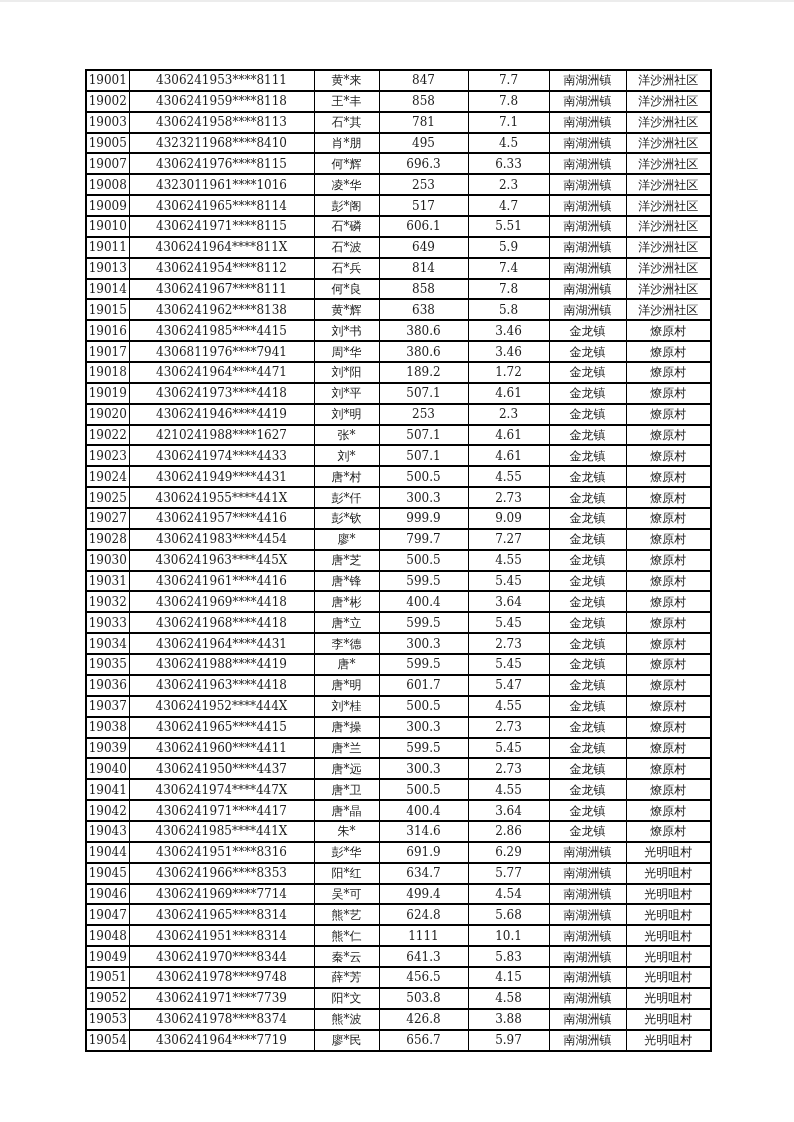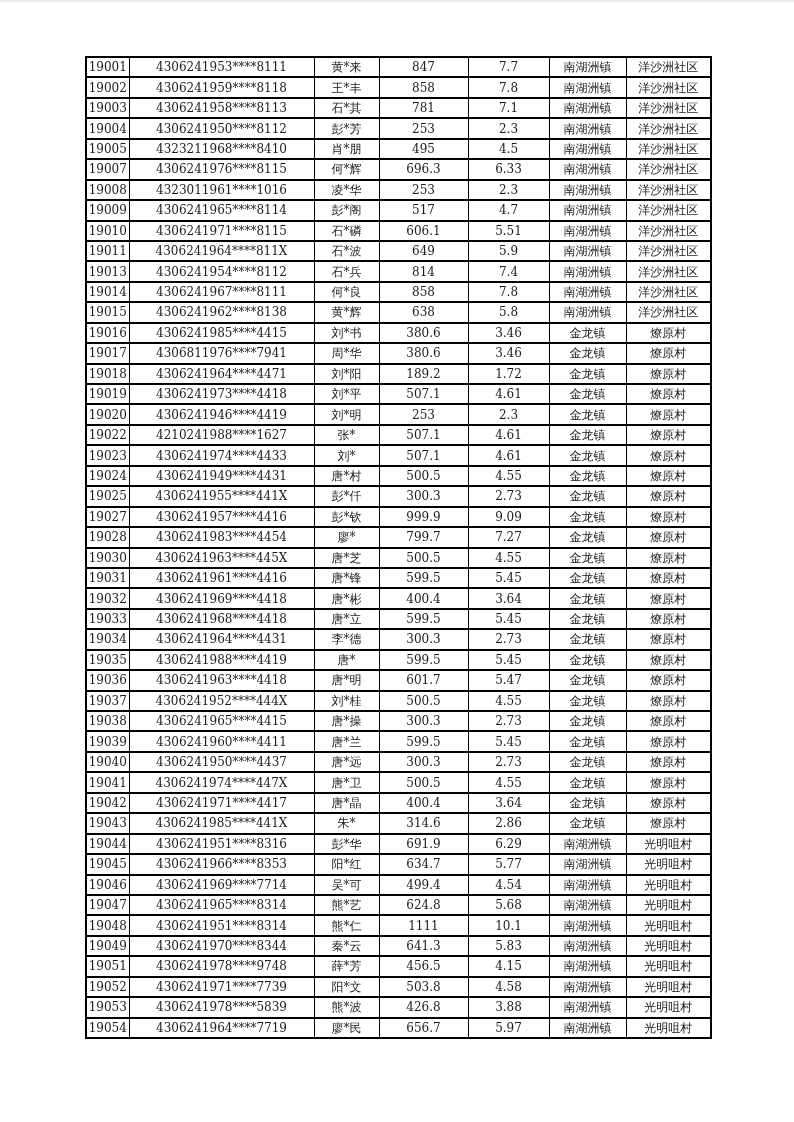--- a/index.html
+++ b/index.html
@@ -18,21 +18,21 @@
     position: absolute;
     top: 0;
     left: 0;
     width: 794px;
     height: 2px;
     background: #ececec;
   }
   .table-wrap {
     position: absolute;
     left: 85px;
-    top: 56px;
+    top: 69px;
     width: 625px;
     height: 983px;
   }
   table.data-table {
     border-collapse: collapse;
     table-layout: fixed;
     width: 625px;
     height: 983px;
     border: 2px solid #000000;
   }
@@ -90,29 +90,20 @@
         <tr>
           <td>19003</td>
           <td>4306241958****8113</td>
           <td>石*其</td>
           <td>781</td>
           <td>7.1</td>
           <td>南湖洲镇</td>
           <td>洋沙洲社区</td>
         </tr>
         <tr>
-          <td>19004</td>
-          <td>4306241950****8112</td>
-          <td>彭*芳</td>
-          <td>253</td>
-          <td>2.3</td>
-          <td>南湖洲镇</td>
-          <td>洋沙洲社区</td>
-        </tr>
-        <tr>
           <td>19005</td>
           <td>4323211968****8410</td>
           <td>肖*朋</td>
           <td>495</td>
           <td>4.5</td>
           <td>南湖洲镇</td>
           <td>洋沙洲社区</td>
         </tr>
         <tr>
           <td>19007</td>
@@ -478,21 +469,21 @@
           <td>19052</td>
           <td>4306241971****7739</td>
           <td>阳*文</td>
           <td>503.8</td>
           <td>4.58</td>
           <td>南湖洲镇</td>
           <td>光明咀村</td>
         </tr>
         <tr>
           <td>19053</td>
-          <td>4306241978****5839</td>
+          <td>4306241978****8374</td>
           <td>熊*波</td>
           <td>426.8</td>
           <td>3.88</td>
           <td>南湖洲镇</td>
           <td>光明咀村</td>
         </tr>
         <tr>
           <td>19054</td>
           <td>4306241964****7719</td>
           <td>廖*民</td>

